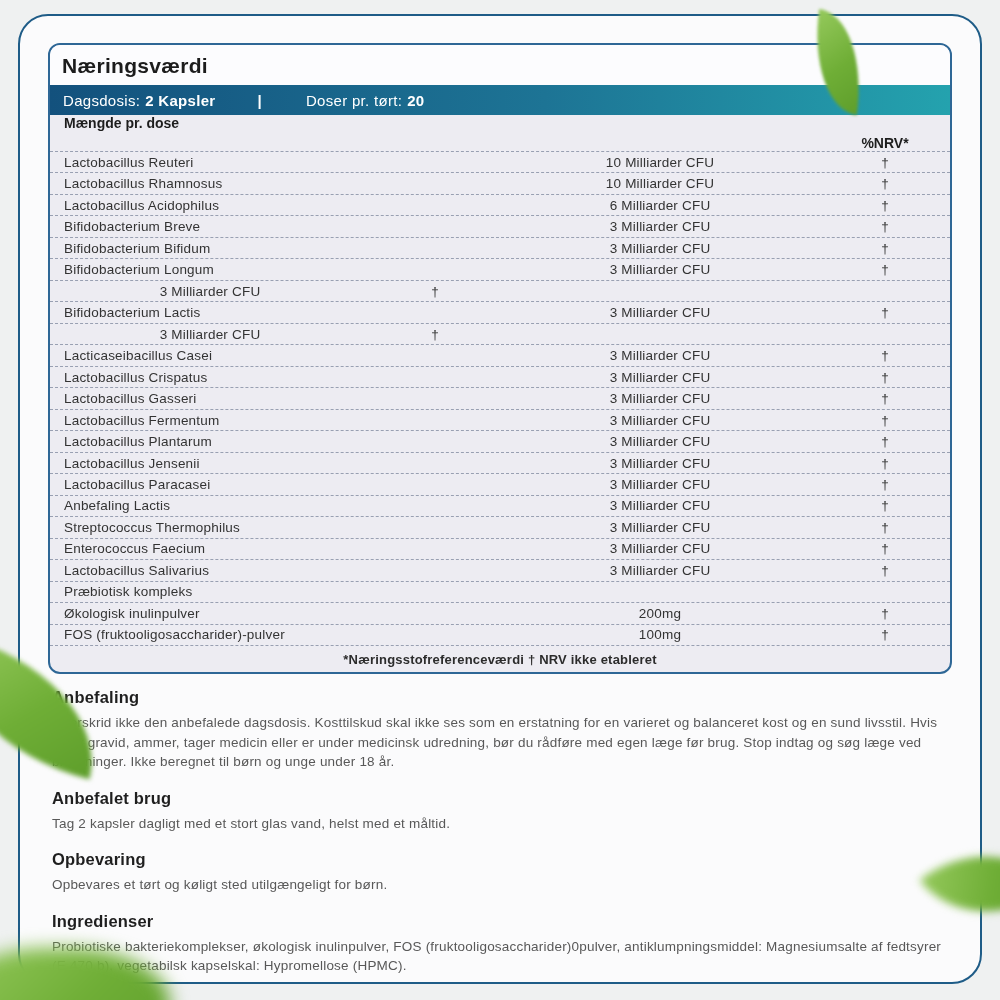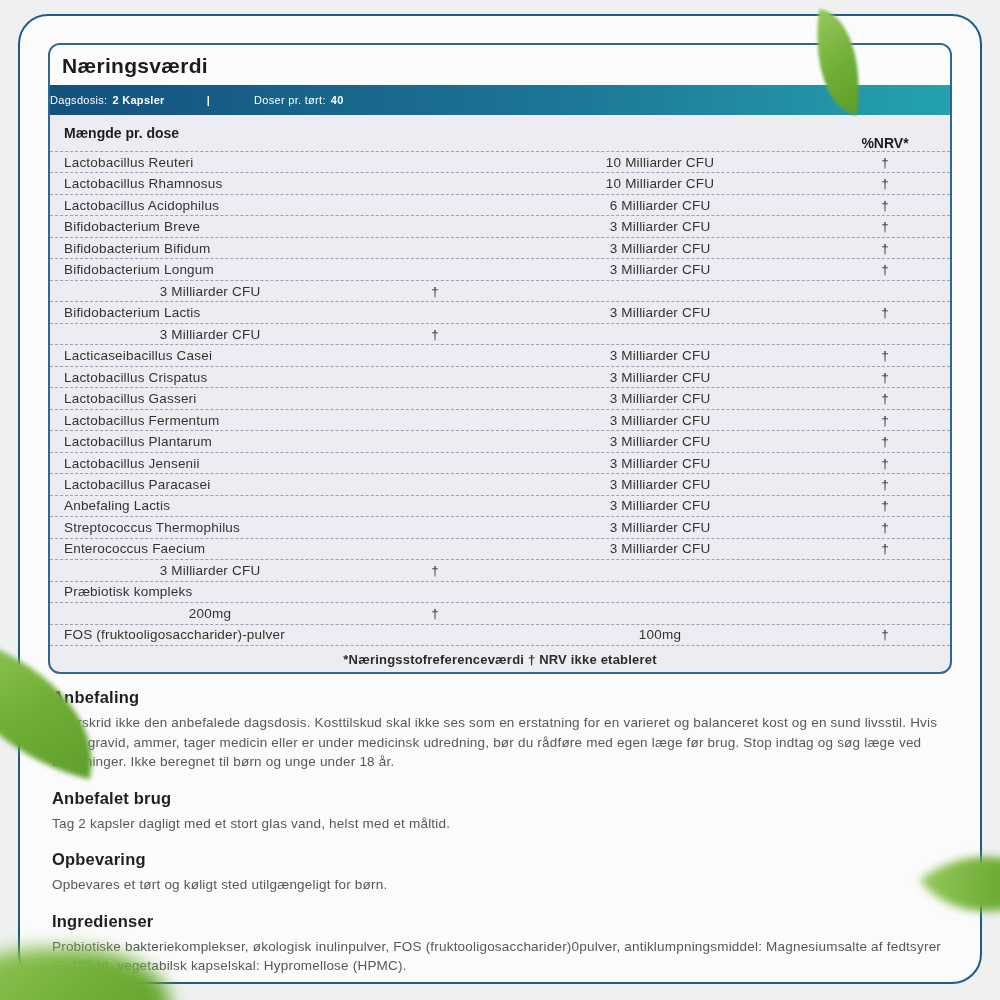--- a/index.html
+++ b/index.html
@@ -44,29 +44,29 @@
     font-weight:bold;
     letter-spacing:.3px;
     color:#1c1c1c;
   }
   .dose-bar {
     flex:0 0 30px;
     background:linear-gradient(90deg,#13517d 0%,#1d7495 55%,#24a2ae 100%);
     color:#fff;
     display:flex;
     align-items:center;
-    font-size:11px;
+    font-size:15px;
+    padding-left:13px;
     letter-spacing:.3px;
   }
   .dose-bar b { margin-left:5px; }
   .dose-sep { margin:0 44px 0 42px; font-weight:bold; }
 
   .thead {
     display:flex;
-    align-items:center;
     flex:0 0 27px;
     border-bottom:1.5px dashed #99a0b2;
     font-weight:bold;
     font-size:14px;
     color:#1d1d1d;
   }
   .rows { flex:1 1 auto; display:flex; flex-direction:column; }
   .trow {
     flex:1 1 auto;
     display:flex;
@@ -159,21 +159,21 @@
 
       <div class="panel-title-strip">
         <span class="panel-title">Næringsværdi</span>
       </div>
 
       <div class="dose-bar">
         <span>Dagsdosis:</span>
         <b>2 Kapsler</b>
         <span class="dose-sep">|</span>
         <span>Doser pr. tørt:</span>
-        <b>40</b>
+        <b>20</b>
       </div>
 
       <div class="thead">
         <span class="c-name">Mængde pr. dose</span>
         <span class="c-amt"></span>
         <span class="c-nrv">%NRV*</span>
       </div>
 
       <div class="rows">
   <div class="trow">
@@ -282,31 +282,33 @@
     <span class="c-nrv">†</span>
   </div>
 
   <div class="trow">
     <span class="c-name">Enterococcus Faecium</span>
     <span class="c-amt">3 Milliarder CFU</span>
     <span class="c-nrv">†</span>
   </div>
 
   <div class="trow">
+    <span class="c-name">Lactobacillus Salivarius</span>
     <span class="c-amt">3 Milliarder CFU</span>
     <span class="c-nrv">†</span>
   </div>
 
   <div class="trow">
     <span class="c-name">Præbiotisk kompleks</span>
     <span class="c-amt"></span>
     <span class="c-nrv"></span>
   </div>
 
   <div class="trow">
+    <span class="c-name">Økologisk inulinpulver</span>
     <span class="c-amt">200mg</span>
     <span class="c-nrv">†</span>
   </div>
 
   <div class="trow">
     <span class="c-name">FOS (fruktooligosaccharider)-pulver</span>
     <span class="c-amt">100mg</span>
     <span class="c-nrv">†</span>
   </div>
 </div>

